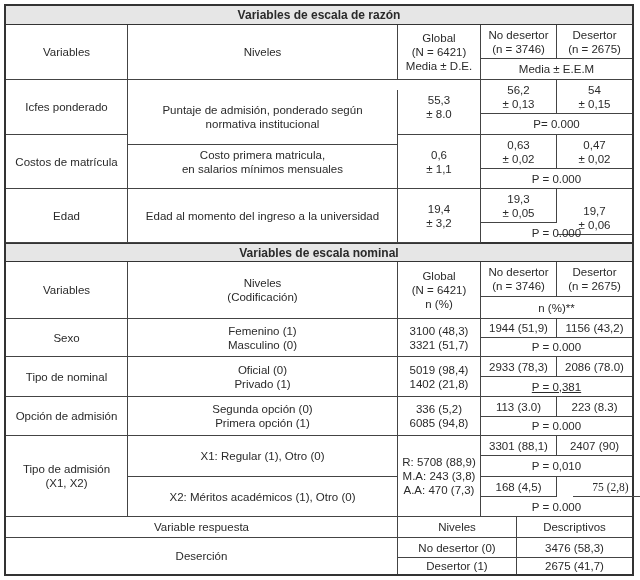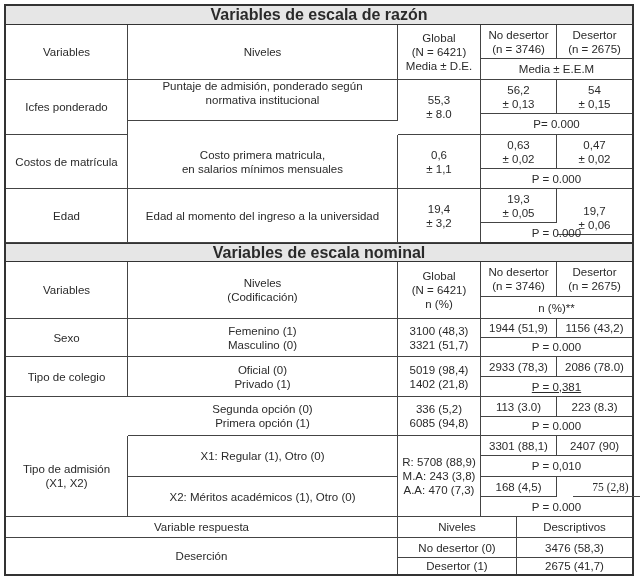--- a/index.html
+++ b/index.html
@@ -5,21 +5,21 @@
   html, body { margin: 0; padding: 0; background: #ffffff; }
   body { width: 640px; height: 580px; position: relative; overflow: hidden;
          font-family: "Liberation Sans", "DejaVu Sans", sans-serif; color: #2a2a2a; }
   .tbl { position: absolute; left: 4px; top: 4px; width: 630px; height: 572px;
          border: 2px solid #333; box-sizing: border-box; }
   .c { position: absolute; box-sizing: border-box; display: flex; align-items: center;
        justify-content: center; text-align: center; font-size: 11.5px; line-height: 14px;
        border-right: 1px solid #444; border-bottom: 1px solid #444; }
   .c.nr { border-right: none; }
   .c.nb { border-bottom: none; }
-  .sec { background: #e6e6e6; font-weight: bold; font-size: 16px; border-bottom: 1.5px solid #333; border-right: none; }
+  .sec { background: #e6e6e6; font-weight: bold; font-size: 12px; border-bottom: 1.5px solid #333; border-right: none; }
   .ml { white-space: pre-line; }
 </style>
 </head>
 <body>
 
 <div class="tbl">
 
   <div class="c sec" style="left:0;top:0;width:626px;height:19px;">Variables de escala de razón</div>
 
   <div class="c" style="left:0;top:19px;width:122px;height:55px;">Variables</div>
@@ -27,21 +27,21 @@
   <div class="c ml" style="left:392px;top:19px;width:83px;height:55px;">Global
 (N = 6421)
 Media ± D.E.</div>
   <div class="c ml" style="left:475px;top:19px;width:76px;height:34px;">No desertor
 (n = 3746)</div>
   <div class="c ml nr" style="left:551px;top:19px;width:75px;height:34px;">Desertor
 (n = 2675)</div>
   <div class="c nr" style="left:475px;top:53px;width:151px;height:21px;">Media ± E.E.M</div>
 
   <div class="c" style="left:0;top:74px;width:122px;height:55px;">Icfes ponderado</div>
-  <div class="c ml" style="left:122px;top:60px;width:270px;height:55px;">Puntaje de admisión, ponderado según
+  <div class="c ml" style="left:122px;top:84px;width:270px;height:55px;">Puntaje de admisión, ponderado según
 normativa institucional</div>
   <div class="c ml" style="left:392px;top:74px;width:83px;height:55px;">55,3
 ± 8.0</div>
   <div class="c ml" style="left:475px;top:74px;width:76px;height:34px;">56,2
 ± 0,13</div>
   <div class="c ml nr" style="left:551px;top:74px;width:75px;height:34px;">54
 ± 0,15</div>
   <div class="c nr" style="left:475px;top:108px;width:151px;height:21px;">P= 0.000</div>
 
   <div class="c" style="left:0;top:129px;width:122px;height:54px;">Costos de matrícula</div>
@@ -81,29 +81,30 @@
 
   <div class="c" style="left:0;top:313px;width:122px;height:38px;text-align:center;">Sexo</div>
   <div class="c ml" style="left:122px;top:313px;width:270px;height:38px;">Femenino (1)
 Masculino (0)</div>
   <div class="c ml" style="left:392px;top:313px;width:83px;height:38px;">3100 (48,3)
 3321 (51,7)</div>
   <div class="c" style="left:475px;top:313px;width:76px;height:19px;">1944 (51,9)</div>
   <div class="c nr" style="left:551px;top:313px;width:75px;height:19px;">1156 (43,2)</div>
   <div class="c nr" style="left:475px;top:332px;width:151px;height:19px;">P = 0.000</div>
 
-  <div class="c" style="left:0;top:351px;width:122px;height:40px;">Tipo de colegio</div>
+  <div class="c" style="left:0;top:351px;width:122px;height:40px;">Tipo de nominal</div>
   <div class="c ml" style="left:122px;top:351px;width:270px;height:40px;">Oficial (0)
 Privado (1)</div>
   <div class="c ml" style="left:392px;top:351px;width:83px;height:40px;">5019 (98,4)
 1402 (21,8)</div>
   <div class="c" style="left:475px;top:351px;width:76px;height:20px;">2933 (78,3)</div>
   <div class="c nr" style="left:551px;top:351px;width:75px;height:20px;">2086 (78.0)</div>
   <div class="c nr" style="left:475px;top:371px;width:151px;height:20px;text-decoration:underline;">P = 0,381</div>
 
+  <div class="c" style="left:0;top:391px;width:122px;height:39px;">Opción de admisión</div>
   <div class="c ml" style="left:122px;top:391px;width:270px;height:39px;">Segunda opción (0)
 Primera opción (1)</div>
   <div class="c ml" style="left:392px;top:391px;width:83px;height:39px;">336 (5,2)
 6085 (94,8)</div>
   <div class="c" style="left:475px;top:391px;width:76px;height:20px;">113 (3.0)</div>
   <div class="c nr" style="left:551px;top:391px;width:75px;height:20px;">223 (8.3)</div>
   <div class="c nr" style="left:475px;top:411px;width:151px;height:19px;">P = 0.000</div>
 
   <div class="c ml" style="left:0;top:430px;width:122px;height:81px;">Tipo de admisión
 (X1, X2)</div>

